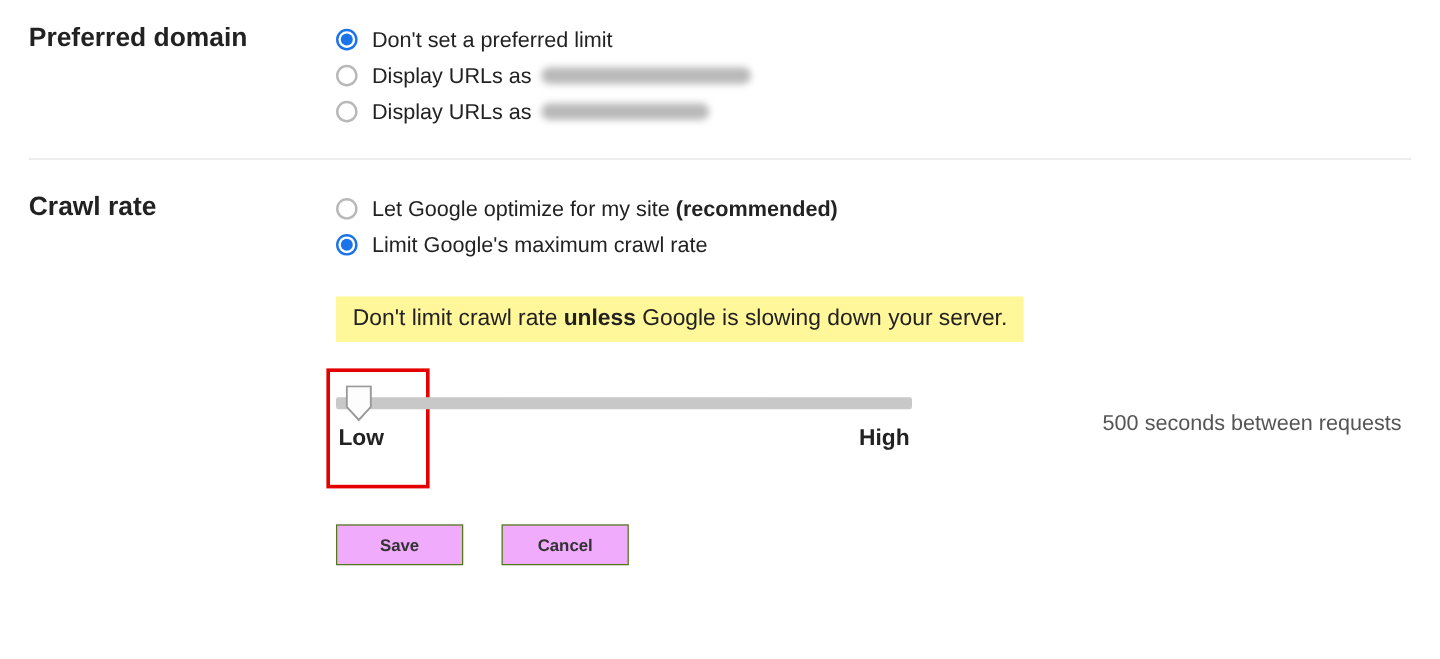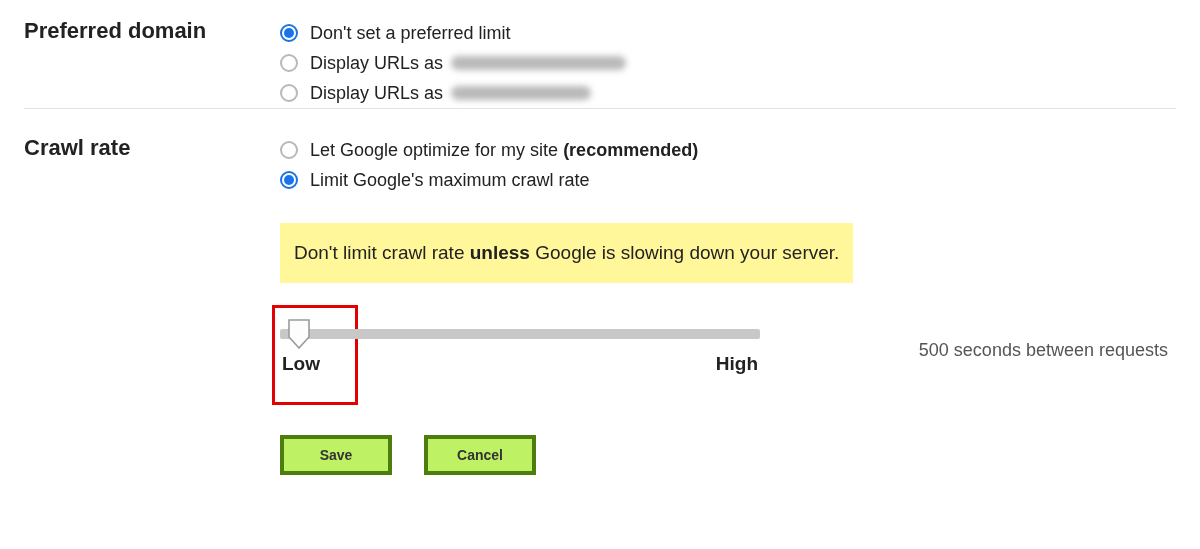--- a/index.html
+++ b/index.html
@@ -21,20 +21,21 @@
     font-weight: 400;
     color: #222;
     margin: 6px 0 30px 0;
   }
   .section {
     display: flex;
     align-items: flex-start;
   }
   .section + .section {
     border-top: 1px solid #e2e2e2;
+    margin-top: 24px;
     padding-top: 26px;
   }
   .section-label {
     width: 256px;
     flex: 0 0 256px;
     font-size: 22px;
     font-weight: 700;
     color: #222;
   }
   .section-body {
@@ -85,21 +86,21 @@
     filter: blur(3px);
     margin-left: 8px;
   }
   .blur-a { width: 175px; }
   .blur-b { width: 140px; }
 
   
   .warn {
     margin-top: 28px;
     background: #fff79a;
-    padding: 19px 14px;
+    padding: 8px 14px;
     font-size: 19px;
     color: #222;
     display: inline-block;
   }
   .warn b { font-weight: 700; }
 
   
   .slider-wrap {
     position: relative;
     margin-top: 28px;
@@ -163,22 +164,22 @@
   
   .btns {
     margin-top: 16px;
     display: flex;
     gap: 32px;
   }
   .btn {
     font-size: 14px;
     font-weight: 700;
     color: #333;
-    background: #bef264;
-    border: 4px solid #4d7c0f;
+    background: #f0abfc;
+    border: 1px solid #4d7c0f;
     padding: 8px 22px;
     min-width: 60px;
     text-align: center;
     cursor: pointer;
   }
 </style>
 </head>
 <body>
 
 <div class="page">

